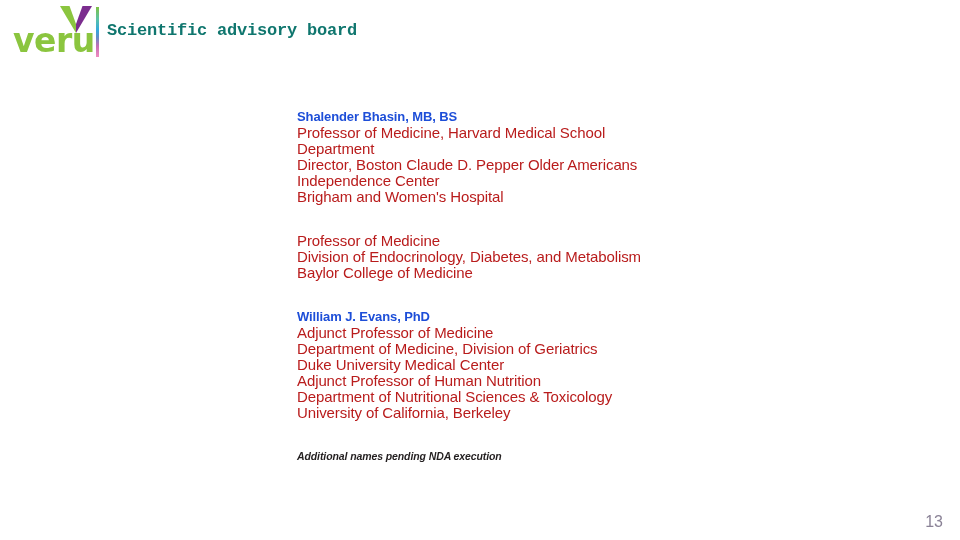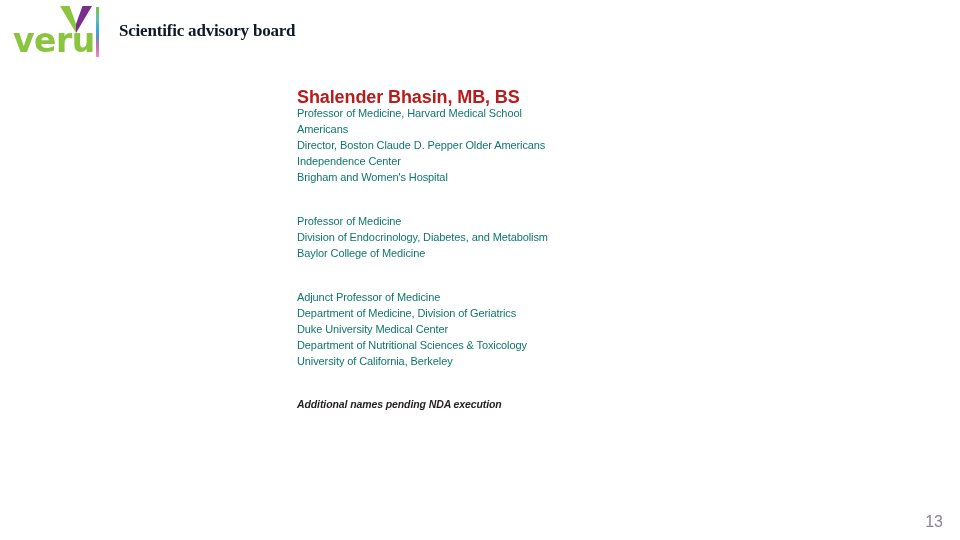--- a/index.html
+++ b/index.html
@@ -63,55 +63,56 @@
                 #7ec242 0%,
                 #5cc3a6 24%,
                 #34a9dd 46%,
                 #5f8ec9 60%,
                 #c46fb5 78%,
                 #f08cc0 100%);
   }
 
   .slide-title {
     position: absolute;
-    left: 119px;
+    left: 107px;
     top: 21px;
-    font-family: Liberation Serif, serif;
+    font-family: Liberation Mono, monospace;
     font-size: 17px;
     font-weight: 700;
     letter-spacing: -0.2px;
-    color: #0f172a;
+    color: #0f766e;
     white-space: nowrap;
   }
 
   
   .content {
     position: absolute;
     left: 297px;
     top: 89px;
     width: 600px;
   }
 
   .member {
     margin-bottom: 28px;
   }
 
   .member-name {
-    font-size: 18px;
+    font-size: 13px;
     font-weight: 700;
-    color: #b91c1c;
+    color: #1d4ed8;
     line-height: 16px;
     letter-spacing: -0.1px;
     white-space: nowrap;
+    margin-top: 20px;
   }
 
   .member-line {
-    font-size: 11px;
+    font-size: 15px;
     font-weight: 400;
-    color: #0f766e;
+    color: #b91c1c;
     line-height: 16px;
     letter-spacing: -0.1px;
     white-space: nowrap;
   }
 
   .member-line.italic {
   }
 
   .footnote {
     margin-top: 12px;
@@ -153,36 +154,38 @@
   <div class="logo-divider"></div>
 
   <div class="slide-title">Scientific advisory board</div>
 </div>
 
 <div class="content">
 
   <div class="member">
     <div class="member-name">Shalender Bhasin, MB, BS</div>
     <div class="member-line">Professor of Medicine, Harvard Medical School</div>
-    <div class="member-line">Americans</div>
+    <div class="member-line">Department</div>
     <div class="member-line">Director, Boston Claude D. Pepper Older Americans</div>
     <div class="member-line">Independence Center</div>
     <div class="member-line">Brigham and Women's Hospital</div>
   </div>
 
   <div class="member">
     <div class="member-line">Professor of Medicine</div>
     <div class="member-line">Division of Endocrinology, Diabetes, and Metabolism</div>
     <div class="member-line">Baylor College of Medicine</div>
   </div>
 
   <div class="member">
+    <div class="member-name">William J. Evans, PhD</div>
     <div class="member-line italic">Adjunct Professor of Medicine</div>
     <div class="member-line">Department of Medicine, Division of Geriatrics</div>
     <div class="member-line">Duke University Medical Center</div>
+    <div class="member-line italic">Adjunct Professor of Human Nutrition</div>
     <div class="member-line">Department of Nutritional Sciences &amp; Toxicology</div>
     <div class="member-line">University of California, Berkeley</div>
   </div>
 
   <div class="footnote">Additional names pending NDA execution</div>
 </div>
 
 <div class="page-number">13</div>
 
 </body></html>

